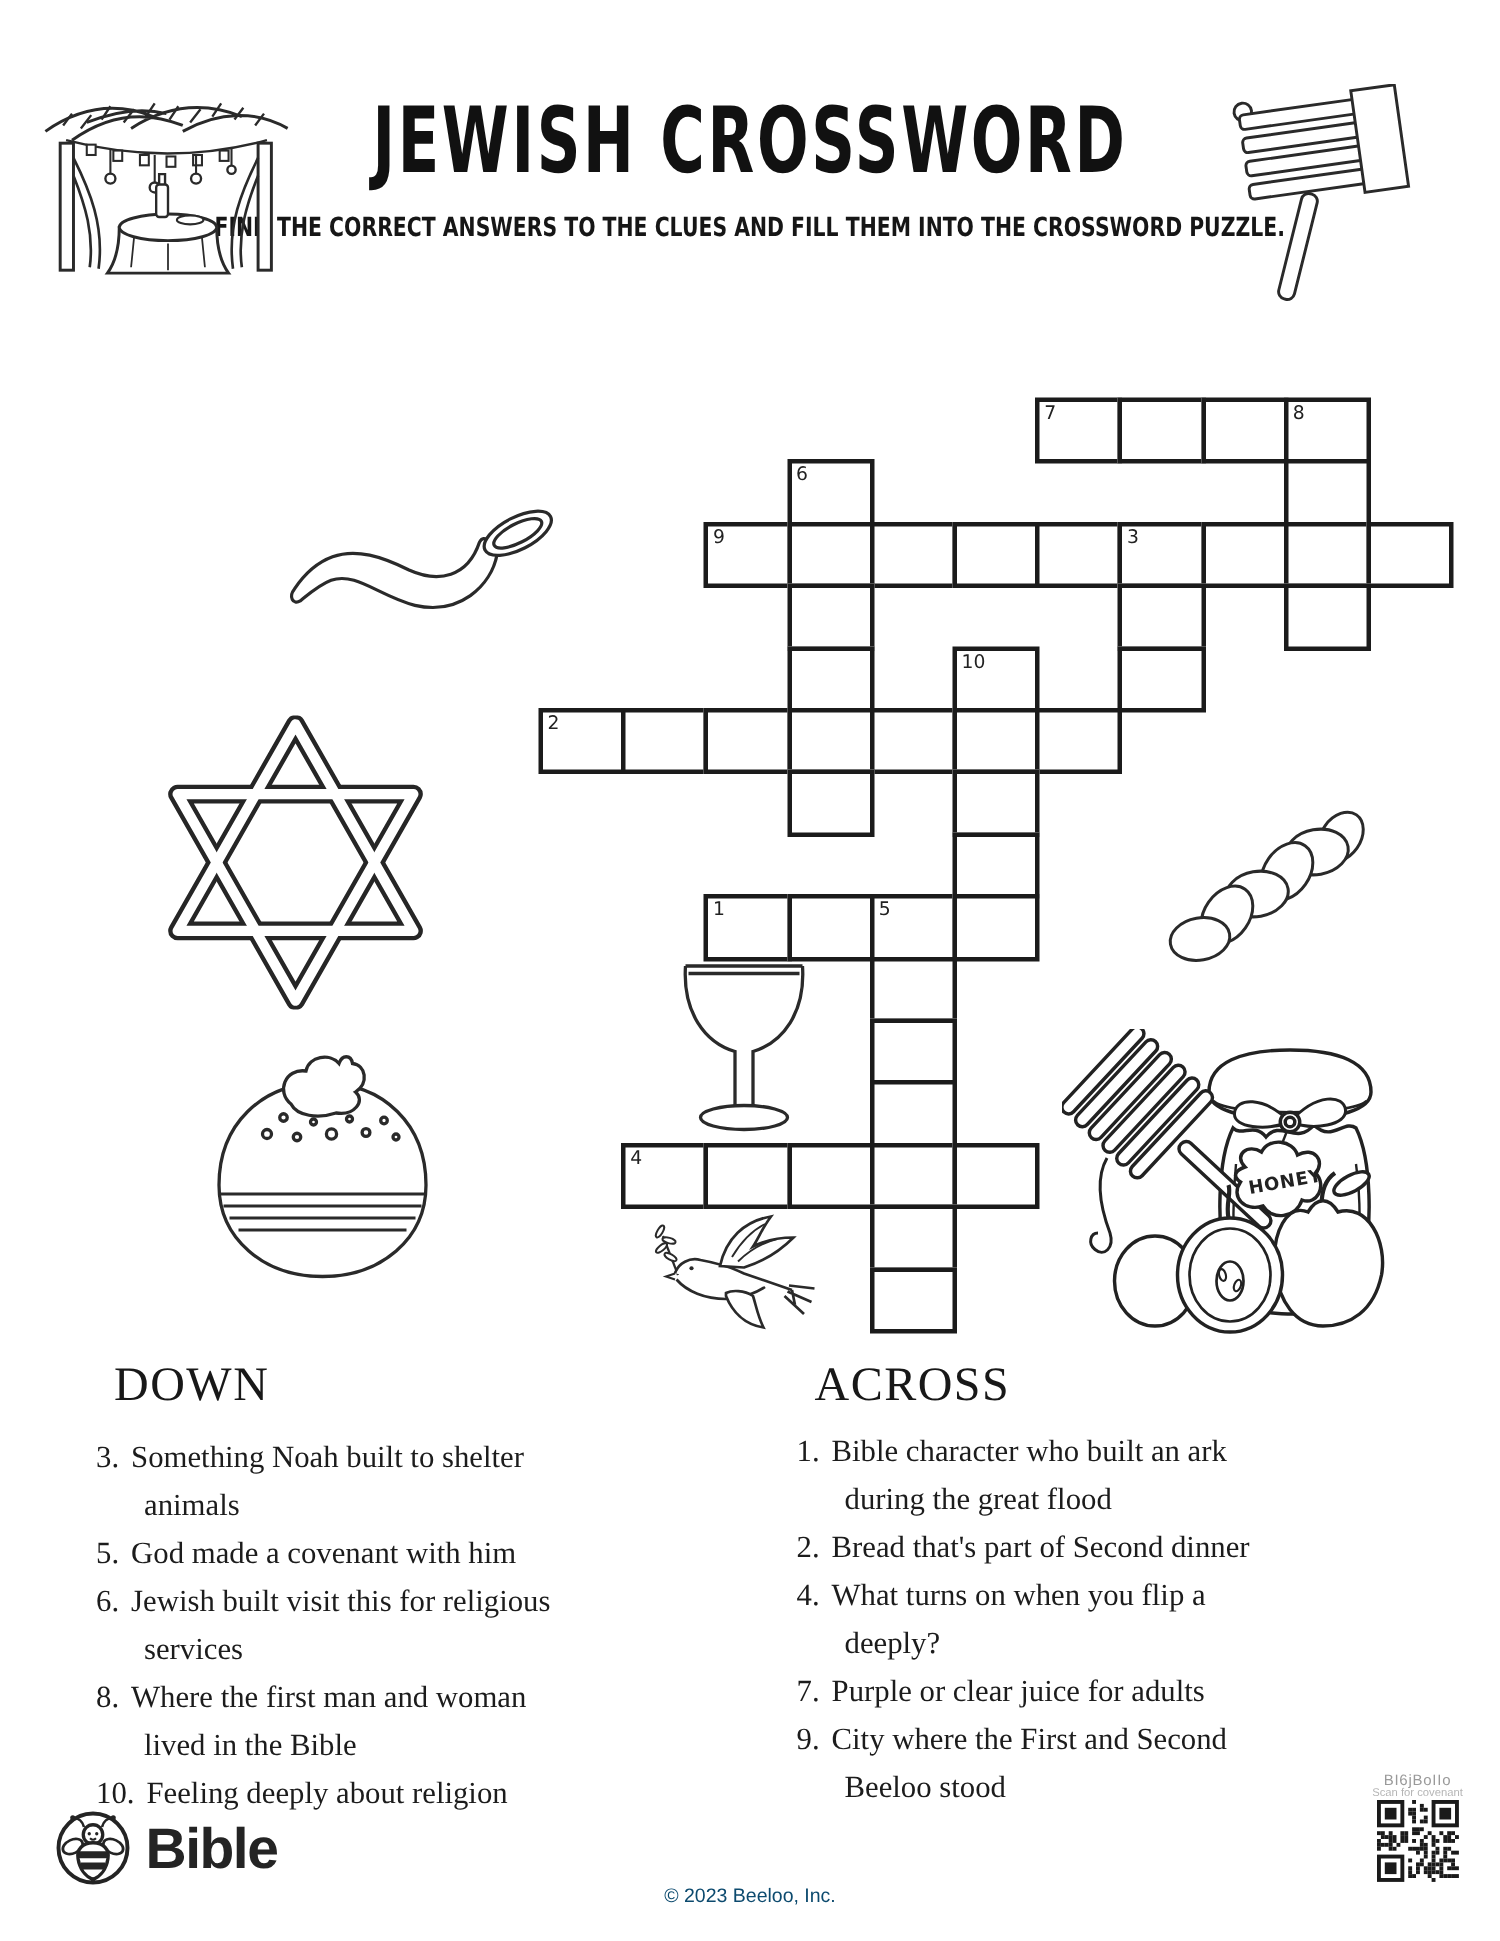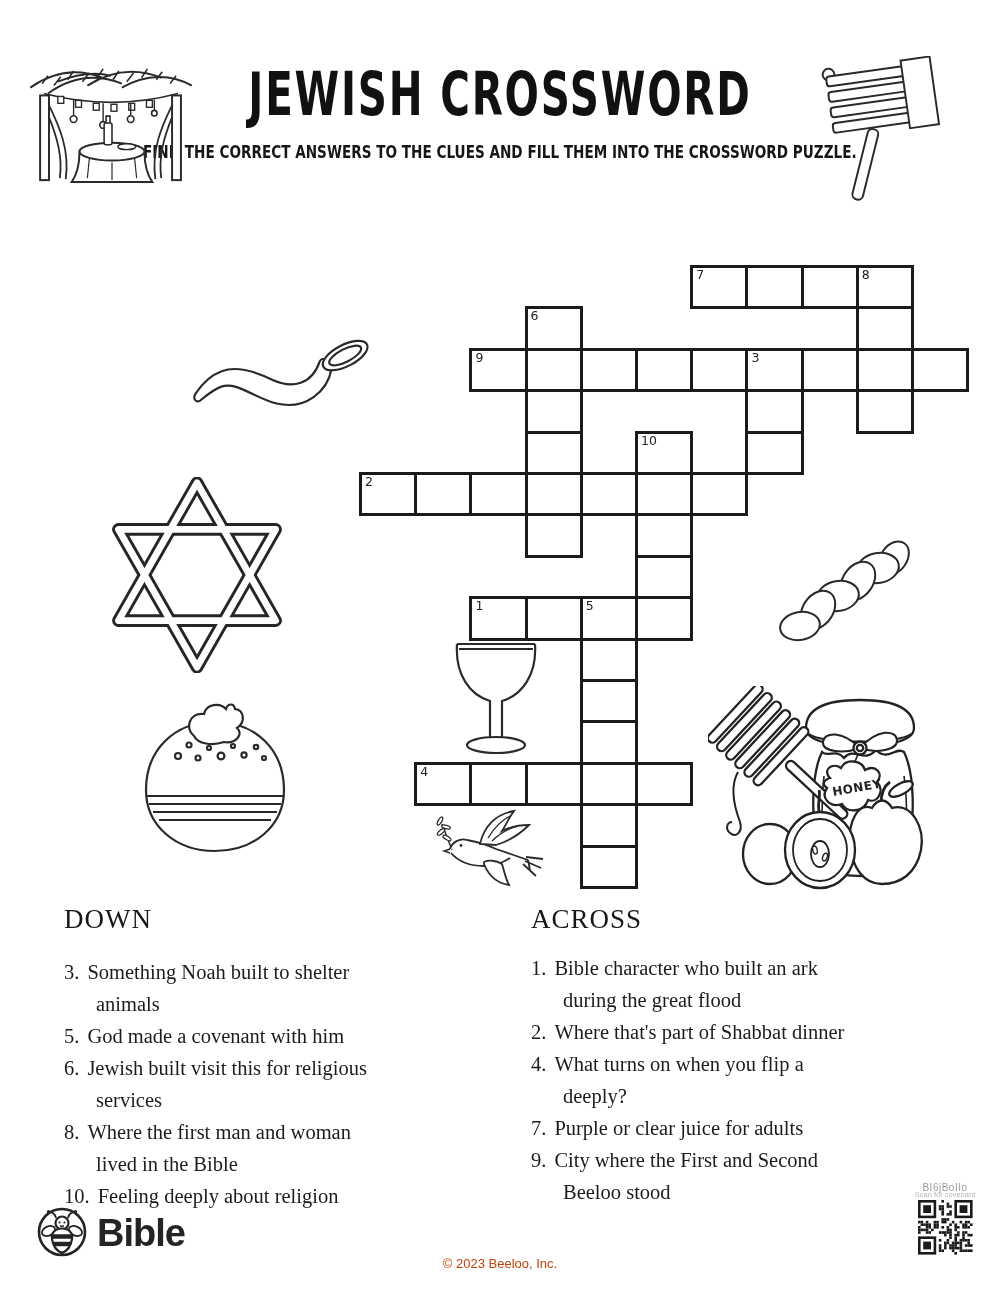--- a/index.html
+++ b/index.html
@@ -14,31 +14,31 @@
          transform:scale(0.88,1.32);transform-origin:center top;white-space:nowrap;}
   .subtitle-wrap{position:absolute;top:141px;left:0;width:1000px;text-align:center;}
   .subtitle{display:inline-block;font-family:"DejaVu Sans",sans-serif;font-weight:bold;
             font-size:16px;color:#161616;transform:scale(0.85,1.1);transform-origin:center top;
             white-space:nowrap;}
   
   .cell{position:absolute;box-sizing:border-box;border:3px solid #1b1b1b;background:#fff;}
   .cellnum{position:absolute;top:0px;left:3px;font-family:"DejaVu Sans",sans-serif;
            font-size:12.5px;color:#222;line-height:14px;}
   
-  .clue-head{position:absolute;font-family:"Liberation Serif",serif;font-size:27px;
-             letter-spacing:1px;color:#181818;}
+  .clue-head{position:absolute;font-family:"Liberation Serif",serif;font-size:32px;
+             letter-spacing:1px;color:#181818;margin-left:12px;}
   .clue-list{position:absolute;font-family:"Liberation Serif",serif;font-size:20.5px;
              line-height:32px;color:#1c1c1c;}
   .clue{padding-left:32px;text-indent:-32px;}
   .clue .num{margin-right:8px;}
   
   .brand{position:absolute;left:97px;top:1212px;font-family:"Liberation Sans",sans-serif;
          font-weight:bold;font-size:38px;letter-spacing:-1px;color:#242424;}
   .copyright{position:absolute;left:0;top:1256px;width:1000px;text-align:center;
-             font-size:13px;color:#c2410c;}
+             font-size:13px;color:#0c4a6e;}
   .qr-caption{position:absolute;left:890px;top:1190px;width:110px;text-align:center;
               font-size:7.5px;color:#b5b5b5;}
   .qr-label{position:absolute;left:890px;top:1182px;width:110px;text-align:center;
             font-size:10px;letter-spacing:0.5px;color:#9a9a9a;}
 </style>
 </head>
 <body>
 
 <div class="page">
 
@@ -252,21 +252,21 @@
       <div class="clue"><span class="num">3.</span><span>Something Noah built to shelter animals</span></div>
       <div class="clue"><span class="num">5.</span><span>God made a covenant with him</span></div>
       <div class="clue"><span class="num">6.</span><span>Jewish built visit this for religious services</span></div>
       <div class="clue"><span class="num">8.</span><span>Where the first man and woman lived in the Bible</span></div>
       <div class="clue"><span class="num">10.</span><span>Feeling deeply about religion</span></div>
     </div>
 
   <div class="clue-head" style="left:531px;top:904px">ACROSS</div>
   <div class="clue-list" style="left:531px;top:952px;width:340px">
       <div class="clue"><span class="num">1.</span><span>Bible character who built an ark during the great flood</span></div>
-      <div class="clue"><span class="num">2.</span><span>Where that's part of Shabbat dinner</span></div>
+      <div class="clue"><span class="num">2.</span><span>Bread that's part of Second dinner</span></div>
       <div class="clue"><span class="num">4.</span><span>What turns on when you flip a deeply?</span></div>
       <div class="clue"><span class="num">7.</span><span>Purple or clear juice for adults</span></div>
       <div class="clue"><span class="num">9.</span><span>City where the First and Second Beeloo stood</span></div>
     </div>
 
   <svg class="illus" style="left:36px;top:1206px" width="52" height="52" viewBox="0 0 52 52" fill="none" stroke="#242424" stroke-width="2.2">
     <circle cx="26" cy="26" r="23" stroke-width="2.6"></circle>
     <path d="M20,12 C19,8 16,6 13,6 M32,12 C33,8 36,6 39,6" stroke-width="1.8"></path>
     <circle cx="12.5" cy="5.8" r="1.7" fill="#242424" stroke="none"></circle>
       <circle cx="39.5" cy="5.8" r="1.7" fill="#242424" stroke="none"></circle>

